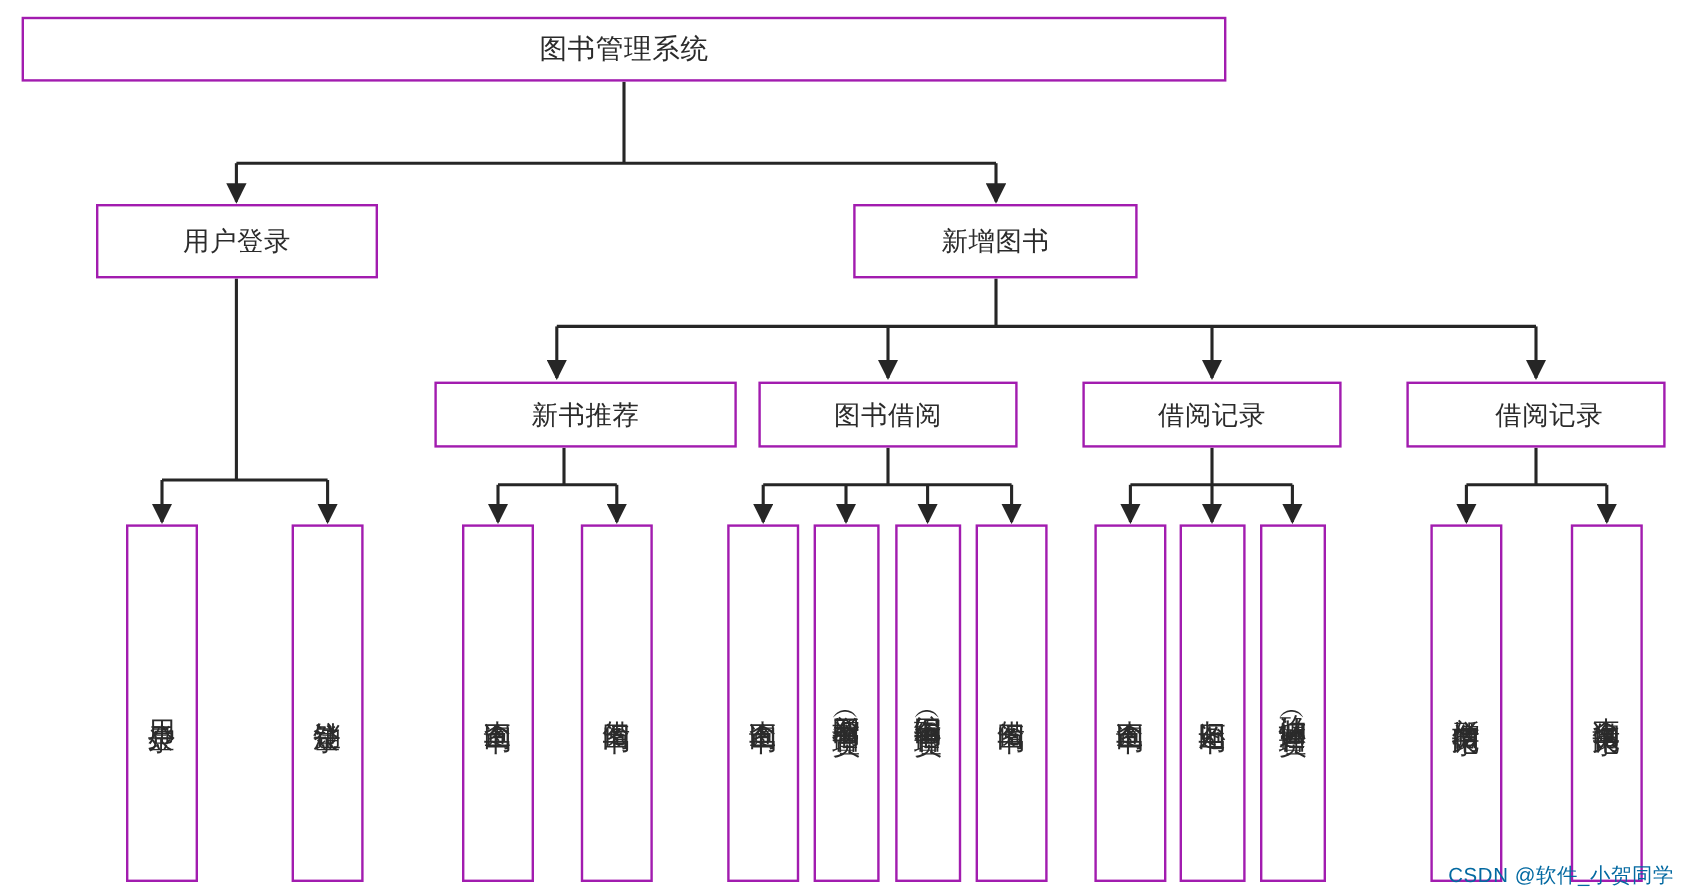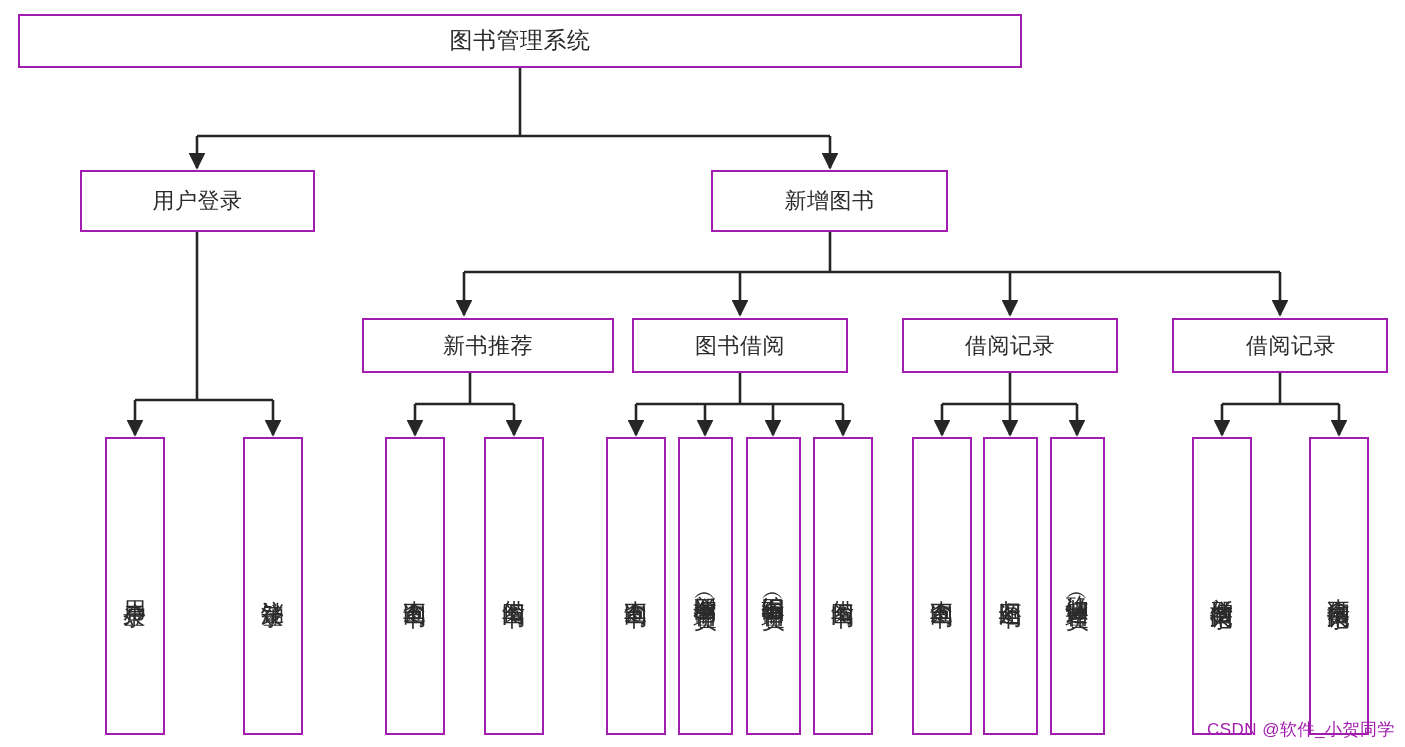--- a/index.html
+++ b/index.html
@@ -63,21 +63,21 @@
     font-size: 23px;
     line-height: 1.05;
     letter-spacing: 2px;
     text-align: center;
   }
   #watermark {
     position: absolute;
     right: 10px;
     bottom: 6px;
     font-size: 17px;
-    color: #a21caf;
+    color: #0369a1;
     z-index: 5;
     white-space: nowrap;
     letter-spacing: 0.5px;
   }
 </style>
 </head>
 <body>
 
 <div id="diagram-root">
 

